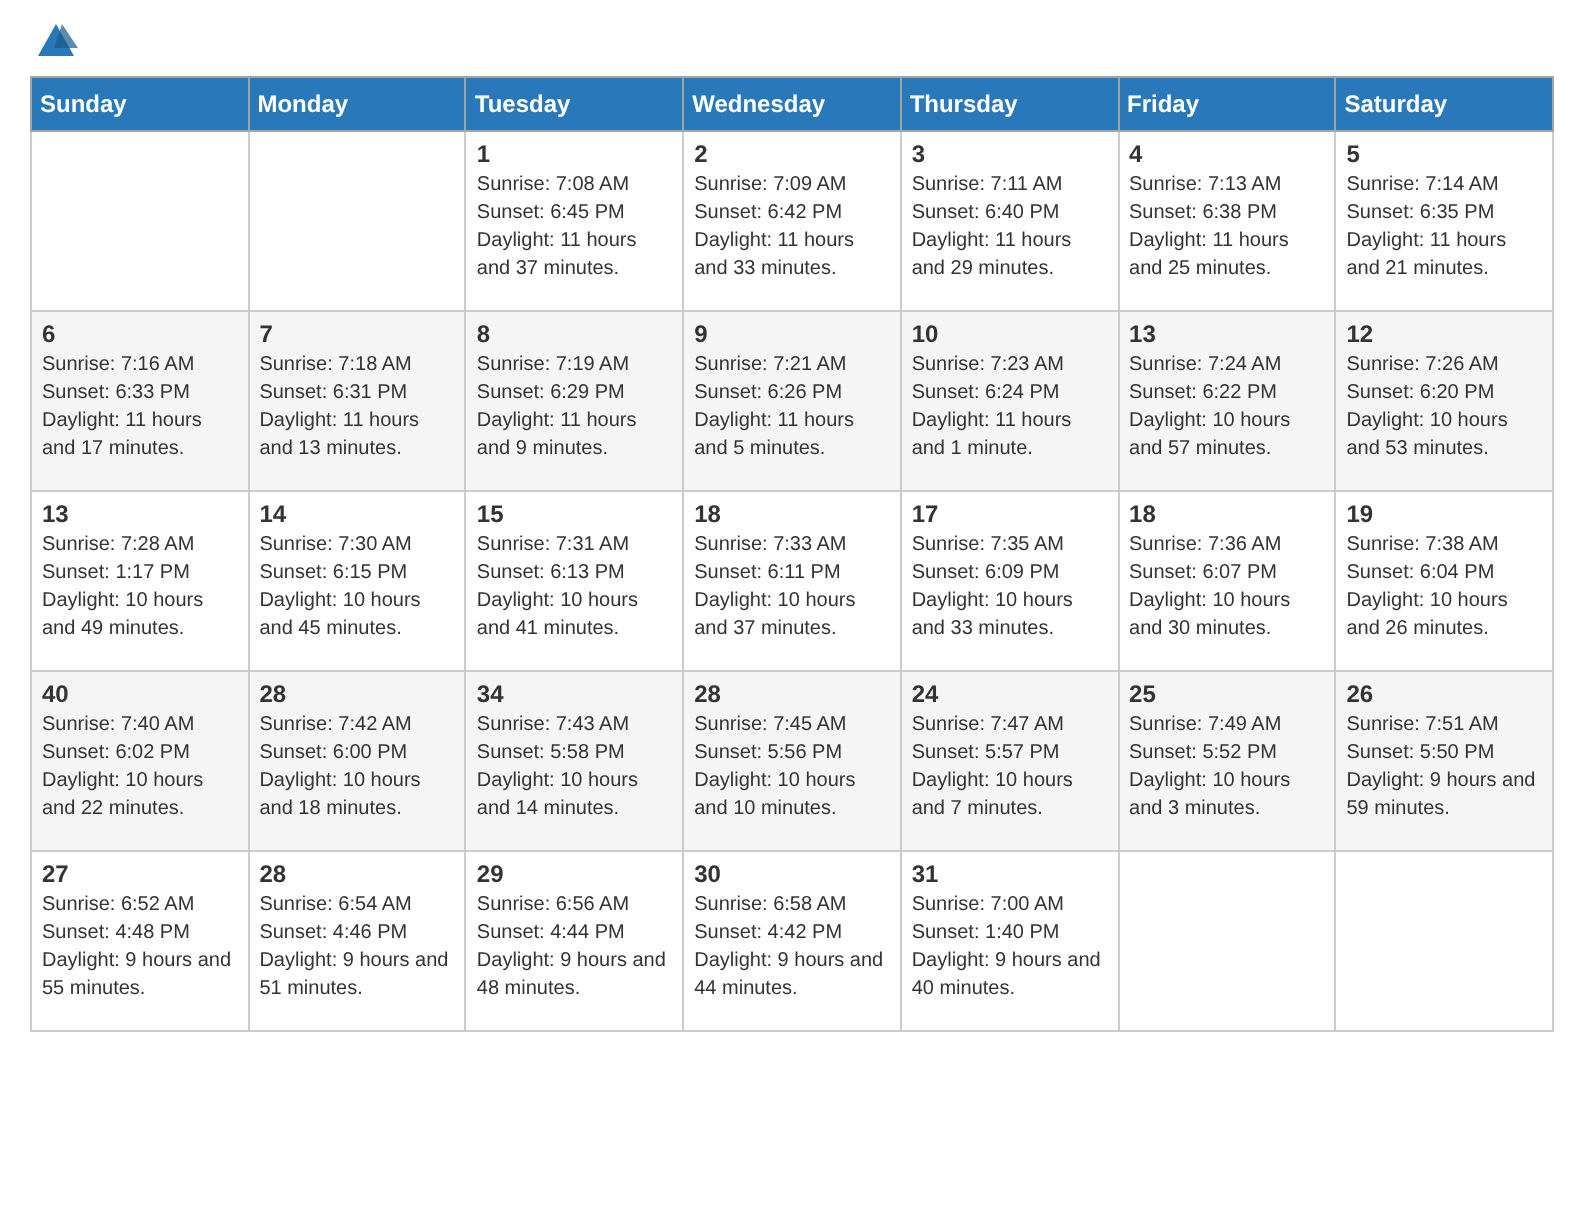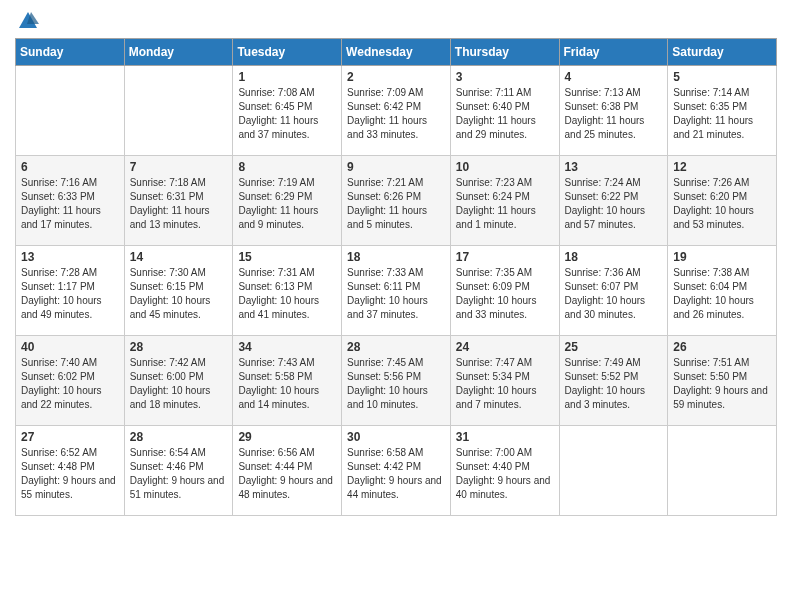--- a/index.html
+++ b/index.html
@@ -270,21 +270,21 @@
         </td>
         <td>
           <span class="day-number">28</span>
           <div class="day-info">Sunrise: 7:45 AM
 Sunset: 5:56 PM
 Daylight: 10 hours and 10 minutes.</div>
         </td>
         <td>
           <span class="day-number">24</span>
           <div class="day-info">Sunrise: 7:47 AM
-Sunset: 5:34 PM
+Sunset: 5:57 PM
 Daylight: 10 hours and 7 minutes.</div>
         </td>
         <td>
           <span class="day-number">25</span>
           <div class="day-info">Sunrise: 7:49 AM
 Sunset: 5:52 PM
 Daylight: 10 hours and 3 minutes.</div>
         </td>
         <td>
           <span class="day-number">26</span>
@@ -314,20 +314,20 @@
         </td>
         <td>
           <span class="day-number">30</span>
           <div class="day-info">Sunrise: 6:58 AM
 Sunset: 4:42 PM
 Daylight: 9 hours and 44 minutes.</div>
         </td>
         <td>
           <span class="day-number">31</span>
           <div class="day-info">Sunrise: 7:00 AM
-Sunset: 4:40 PM
+Sunset: 1:40 PM
 Daylight: 9 hours and 40 minutes.</div>
         </td>
         <td class="empty-cell"></td>
         <td class="empty-cell"></td>
       </tr>
     </tbody>
 </table>
 
 </body></html>

